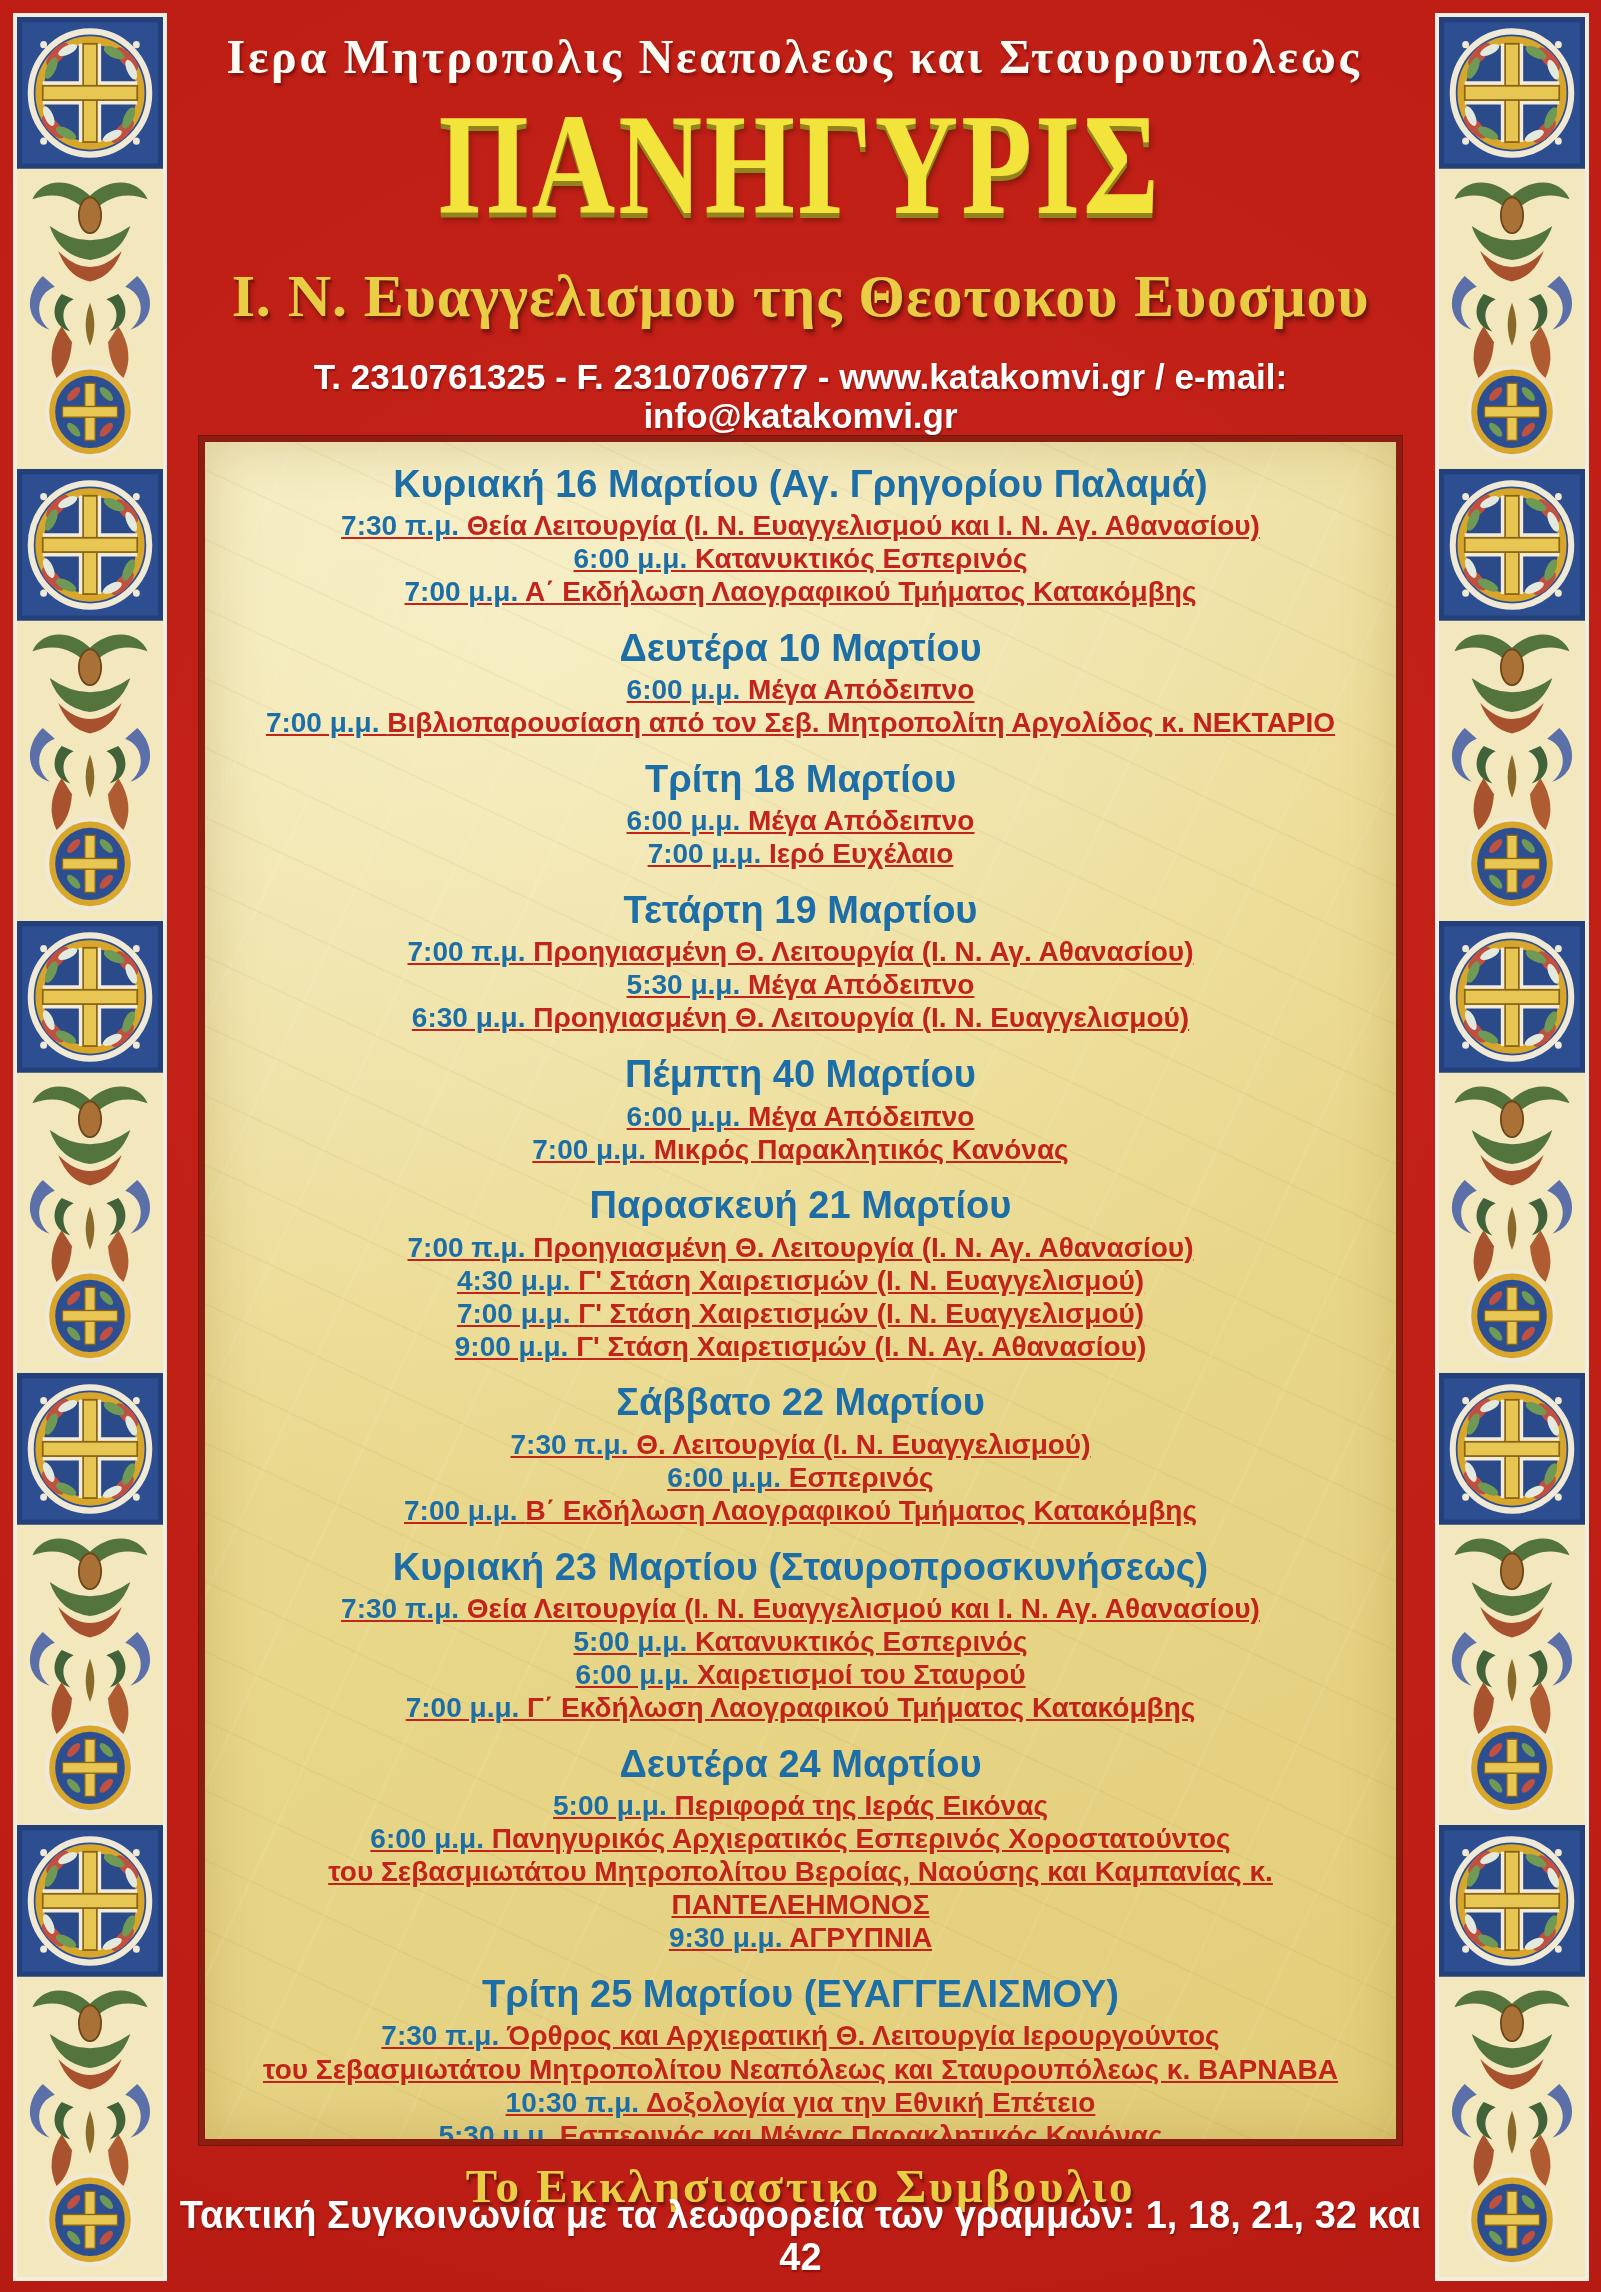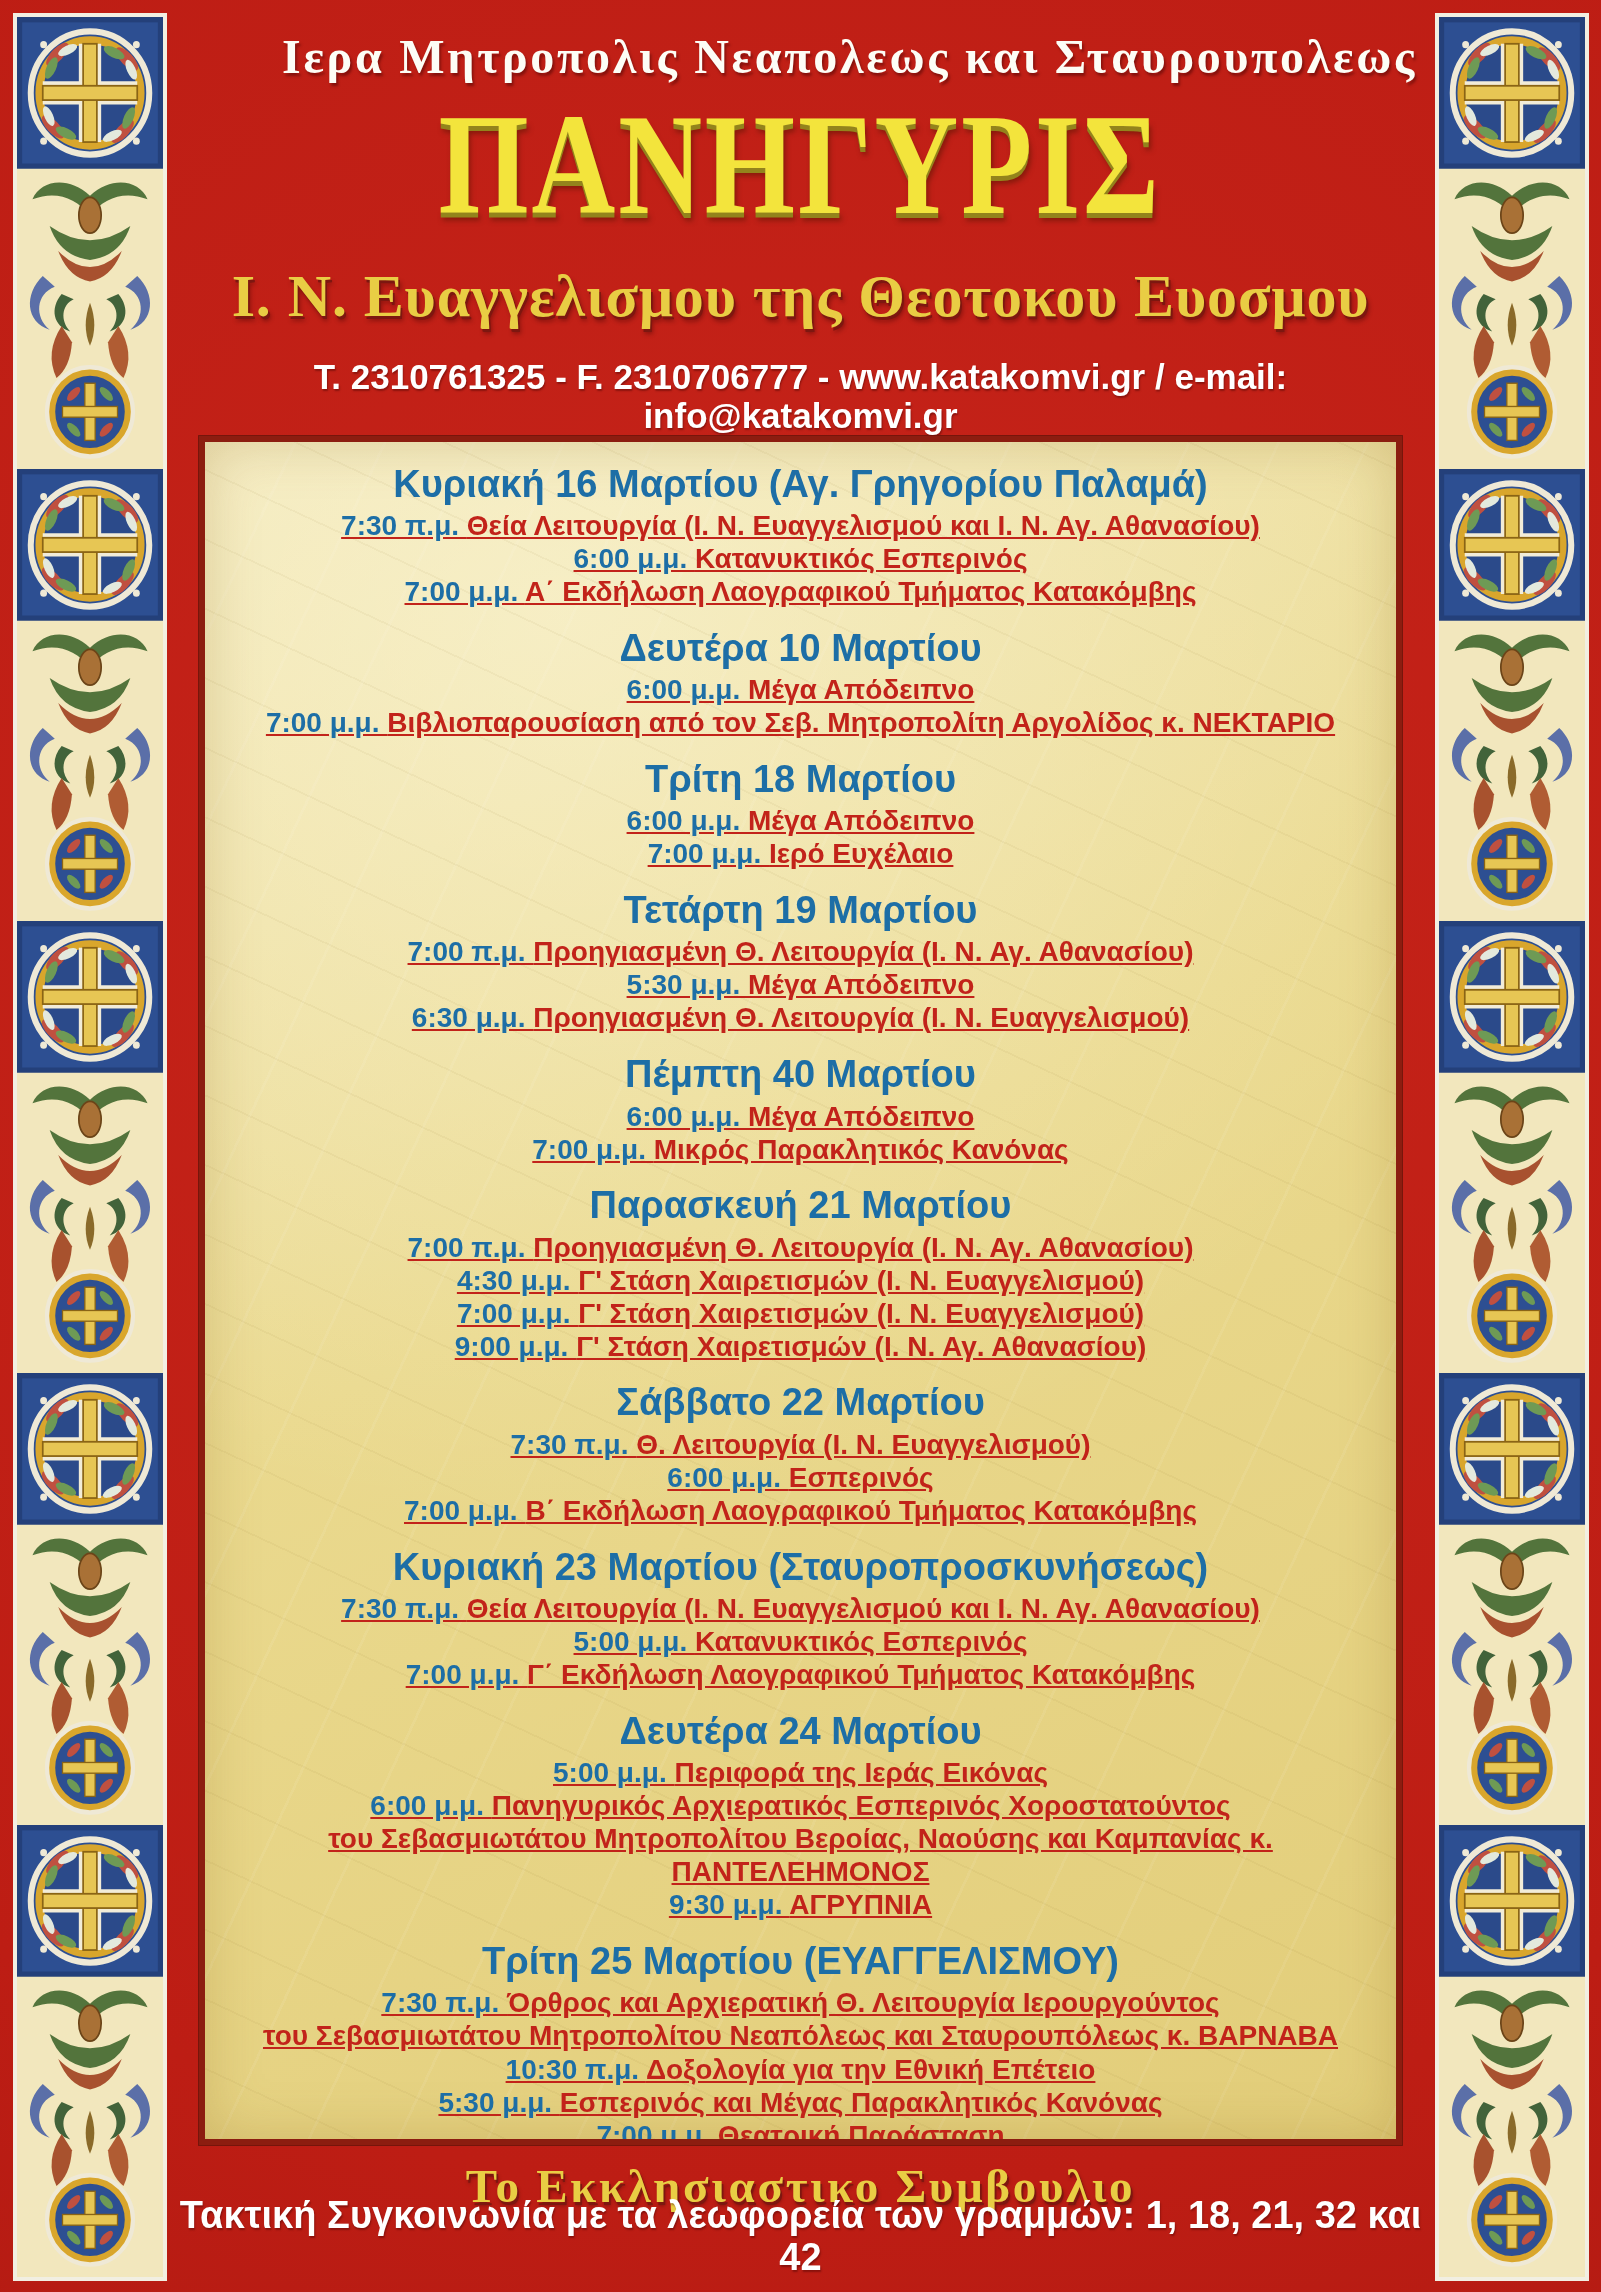--- a/index.html
+++ b/index.html
@@ -26,21 +26,20 @@
   
   .center{
     position:absolute;left:171px;right:171px;top:0;bottom:0;
     text-align:center;
   }
   .h-metropolis{
     position:absolute;left:0;right:13px;top:32px;
     font:700 48px/1.05 "Liberation Serif", serif;
     color:#fdfdf6;letter-spacing:2.7px;
     text-shadow:1.8px 2.7px 2.7px rgba(60,0,0,.45);
-    text-align:right;
   }
   .h-title-wrap{position:absolute;left:0;right:0;top:88px;}
   .h-title{
     display:inline-block;
     font:700 145px/1.05 "Liberation Serif", serif;
     color:#f3e43c;letter-spacing:3.6px;
     transform:scaleX(.80);transform-origin:center;
     text-shadow:0 5.4px 0 #93831c, 2.7px 8px 6.3px rgba(80,20,0,.5);
   }
   .h-church{
@@ -219,20 +218,21 @@
           <div class="day-block">
             <h2 class="day-heading">Σάββατο 22 Μαρτίου</h2>
             <p class="event"><span class="time">7:30 π.μ. </span><span class="desc">Θ. Λειτουργία (Ι. Ν. Ευαγγελισμού)</span></p>
             <p class="event"><span class="time">6:00 μ.μ. </span><span class="desc">Εσπερινός</span></p>
             <p class="event"><span class="time">7:00 μ.μ. </span><span class="desc">Β΄ Εκδήλωση Λαογραφικού Τμήματος Κατακόμβης</span></p>
           </div>
           <div class="day-block">
             <h2 class="day-heading">Κυριακή 23 Μαρτίου (Σταυροπροσκυνήσεως)</h2>
             <p class="event"><span class="time">7:30 π.μ. </span><span class="desc">Θεία Λειτουργία (Ι. Ν. Ευαγγελισμού και Ι. Ν. Αγ. Αθανασίου)</span></p>
             <p class="event"><span class="time">5:00 μ.μ. </span><span class="desc">Κατανυκτικός Εσπερινός</span></p>
+            <p class="event"><span class="time">6:00 μ.μ. </span><span class="desc">Χαιρετισμοί του Σταυρού</span></p>
             <p class="event"><span class="time">7:00 μ.μ. </span><span class="desc">Γ΄ Εκδήλωση Λαογραφικού Τμήματος Κατακόμβης</span></p>
           </div>
           <div class="day-block">
             <h2 class="day-heading">Δευτέρα 24 Μαρτίου</h2>
             <p class="event"><span class="time">5:00 μ.μ. </span><span class="desc">Περιφορά της Ιεράς Εικόνας</span></p>
             <p class="event"><span class="time">6:00 μ.μ. </span><span class="desc">Πανηγυρικός Αρχιερατικός Εσπερινός Χοροστατούντος</span></p>
             <p class="event continuation"><span class="desc">του Σεβασμιωτάτου Μητροπολίτου Βεροίας, Ναούσης και Καμπανίας κ. ΠΑΝΤΕΛΕΗΜΟΝΟΣ</span></p>
             <p class="event"><span class="time">9:30 μ.μ. </span><span class="desc">ΑΓΡΥΠΝΙΑ</span></p>
           </div>
           <div class="day-block">

